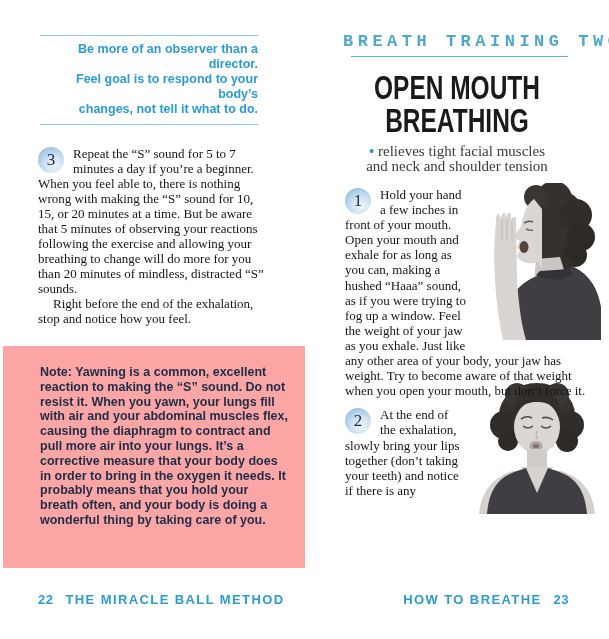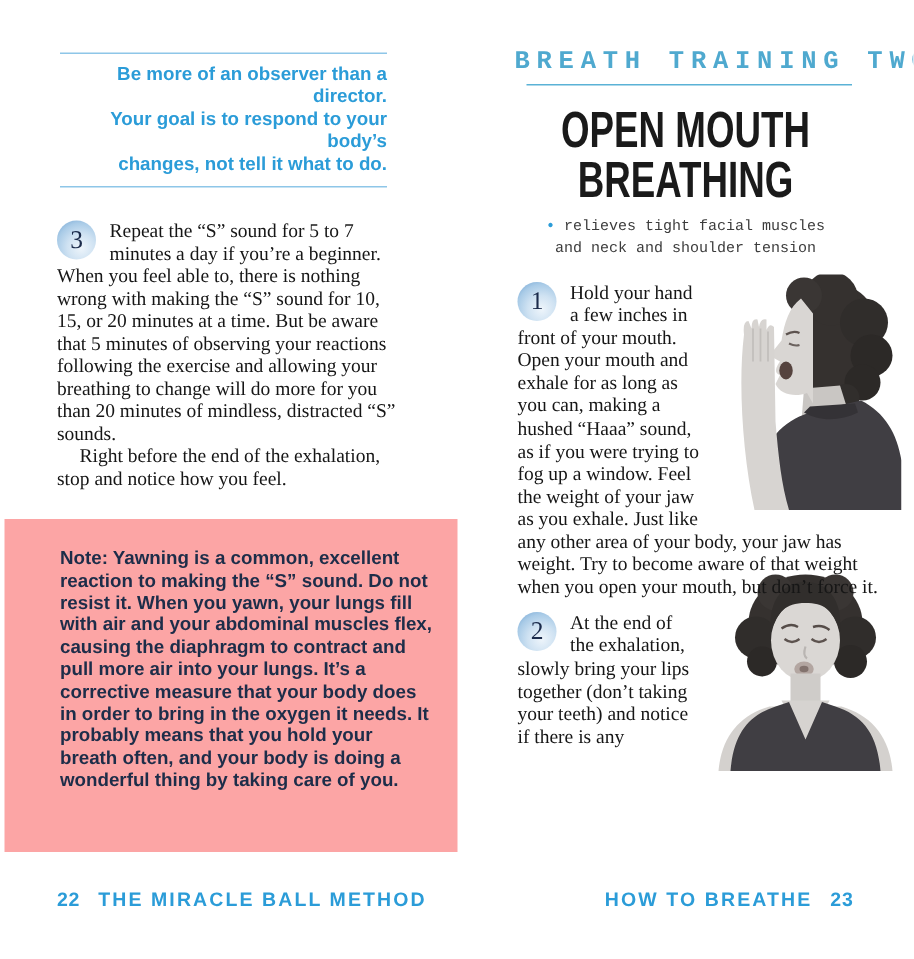--- a/index.html
+++ b/index.html
@@ -60,22 +60,22 @@
   .rp-rule { margin:5px 41px 0 46px; border-bottom:1.5px solid #5ab2d6; }
   .rp-title {
     margin-top:14px; text-align:center;
     font-family:"Liberation Sans", sans-serif; font-weight:bold;
     font-size:34px; line-height:33px; color:#1a1a1a;
     transform:scaleX(0.72);
   }
   .rp-title span { display:block; }
   .rp-benefit {
     margin-top:7px; text-align:center;
-    font-family:Liberation Mono, monospace;
-    font-size:10px; line-height:15px; color:#3c3c3c;
+    font-family:Liberation Serif, serif;
+    font-size:15px; line-height:15px; color:#3c3c3c;
   }
   .rp-benefit .bullet { color:#2b9cd8; font-weight:bold; }
   .rp-benefit span.line { display:inline; }
 
   .rp-steps { margin:13px 22px 0 40px; font-size:13px; line-height:15.1px; }
   .step { overflow:visible; }
   .step + .step { margin-top:9px; }
   .photo { float:right; }
   .photo-1 { width:125px; height:157px; margin:-4px -14px 2px 6px; }
   .photo-2 { width:140px; height:135px; margin:-28px -18px 0 4px; }
@@ -83,21 +83,21 @@
 </style>
 </head>
 <body>
 
 <div class="spread">
 
   <div class="page page-left">
 
     <div class="quote-box">
       <span>Be more of an observer than a director.</span>
-      <span>Your goal is to respond to your body’s</span>
+      <span>Feel goal is to respond to your body’s</span>
       <span>changes, not tell it what to do.</span>
     </div>
 
     <div class="body-block">
       <span class="stepnum">3</span><span>Repeat the “S” sound for 5 to 7 minutes a day if you’re a beginner. When you feel able to, there is nothing wrong with making the “S” sound for 10, 15, or 20 minutes at a time. But be aware that 5 minutes of observing your reactions following the exercise and allowing your breathing to change will do more for you than 20 minutes of mindless, distracted “S” sounds.</span>
       <div class="para-indent">Right before the end of the exhalation, stop and notice how you feel.</div>
     </div>
 
     <div class="note-box">
       <span>Note: Yawning is a common, excellent reaction to making the “S” sound. Do not resist it. When you yawn, your lungs fill with air and your abdominal muscles flex, causing the diaphragm to contract and pull more air into your lungs. It’s a corrective measure that your body does in order to bring in the oxygen it needs. It probably means that you hold your breath often, and your body is doing a wonderful thing by taking care of you.</span>

